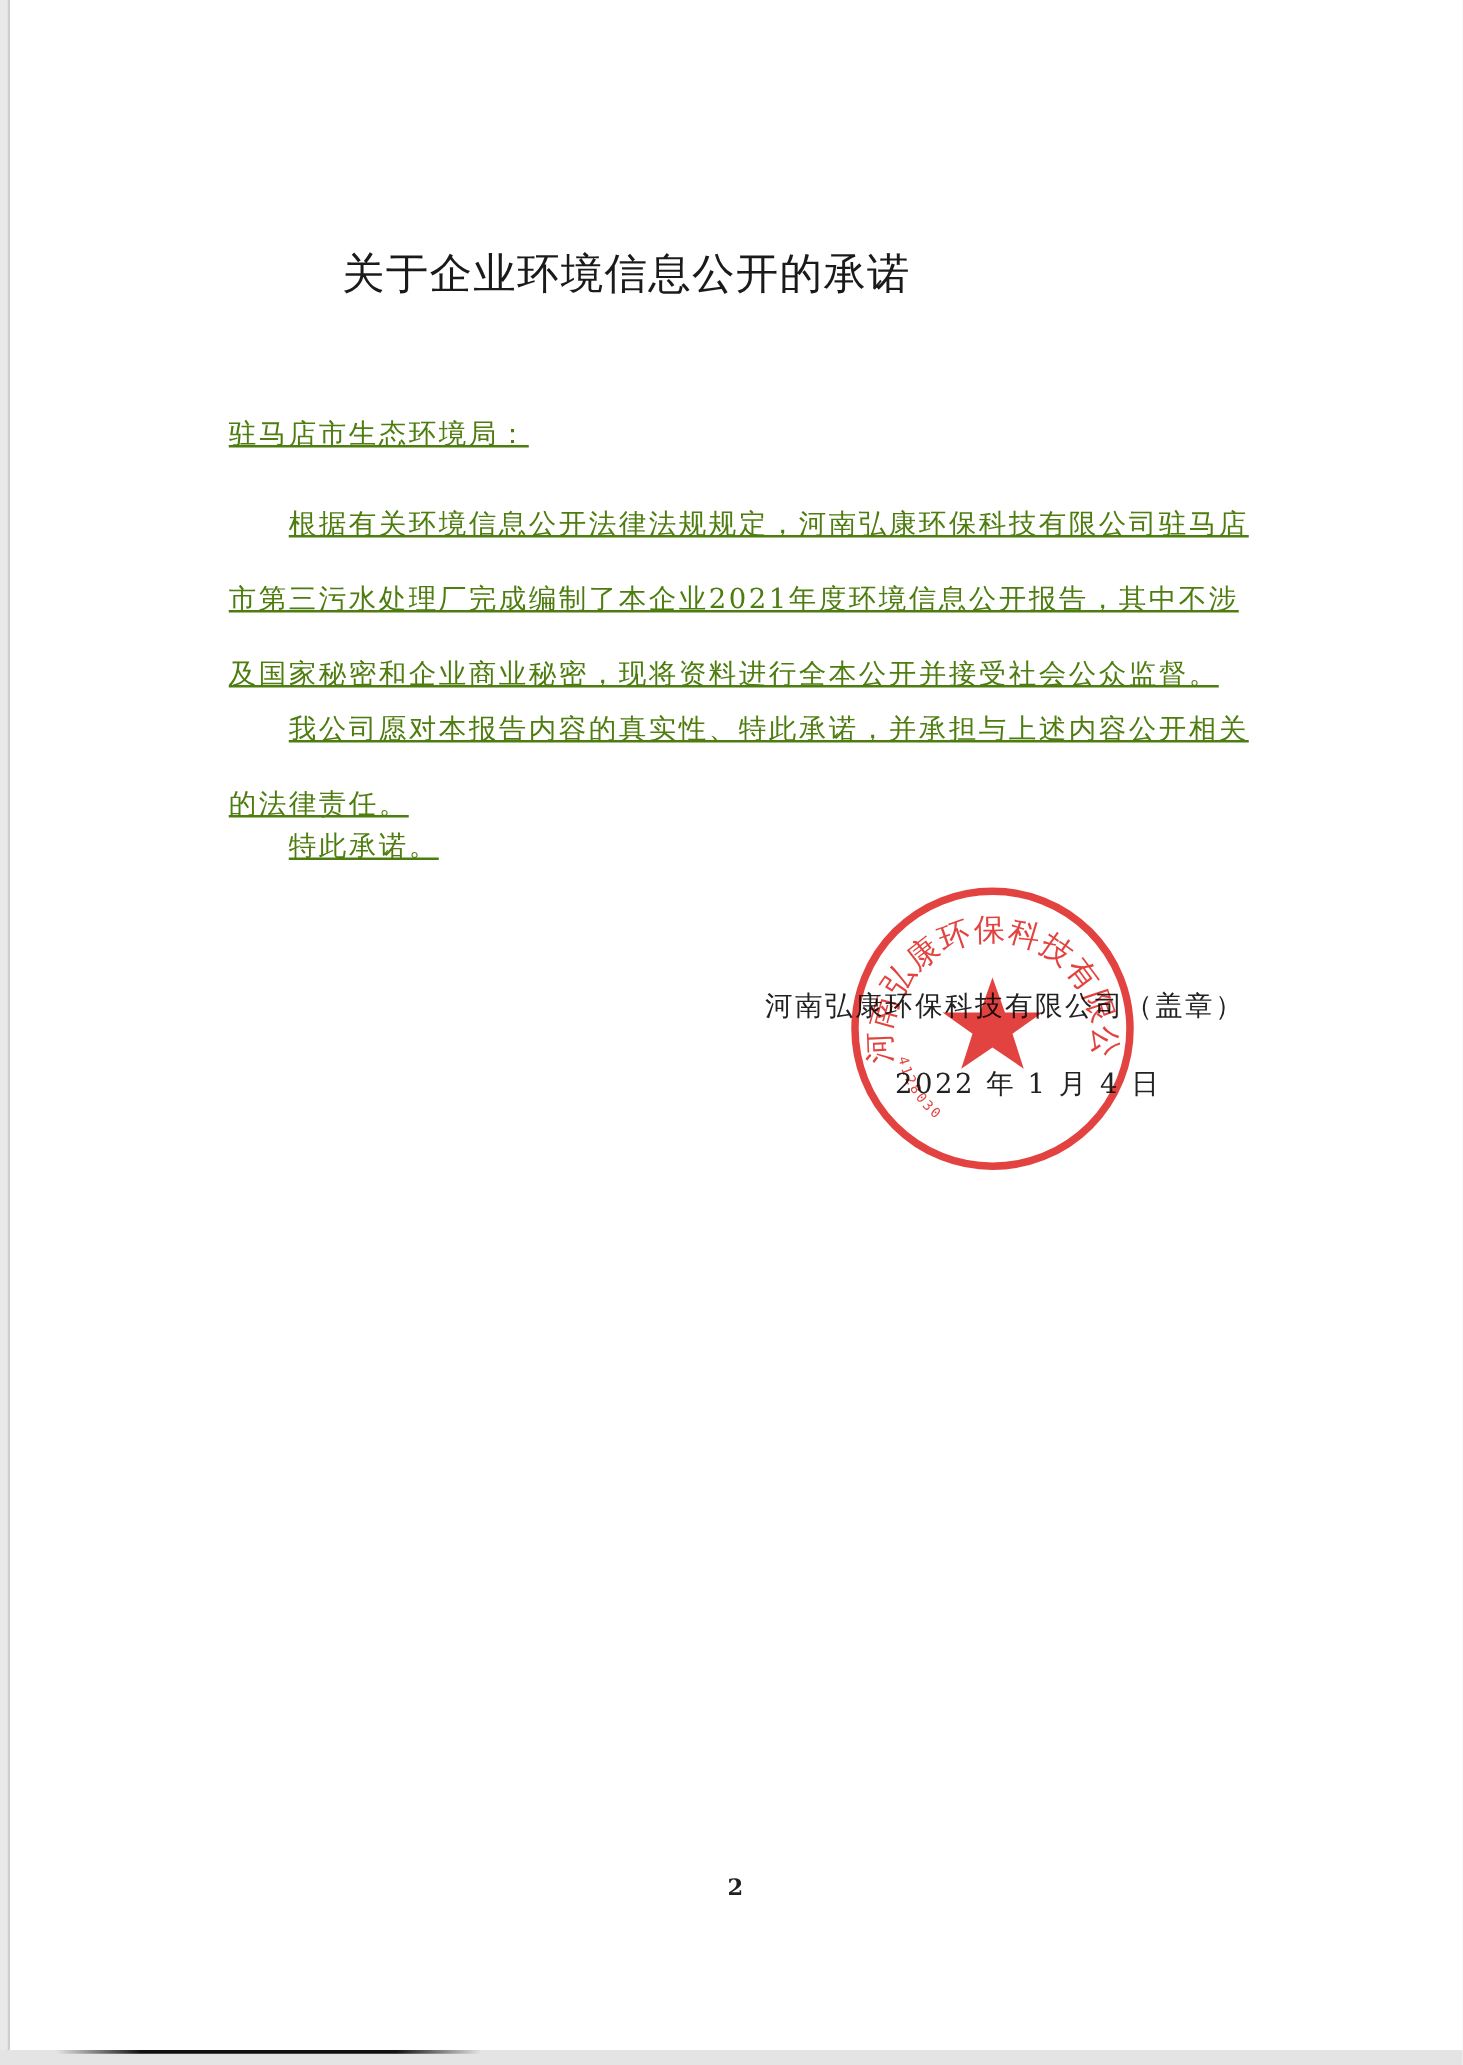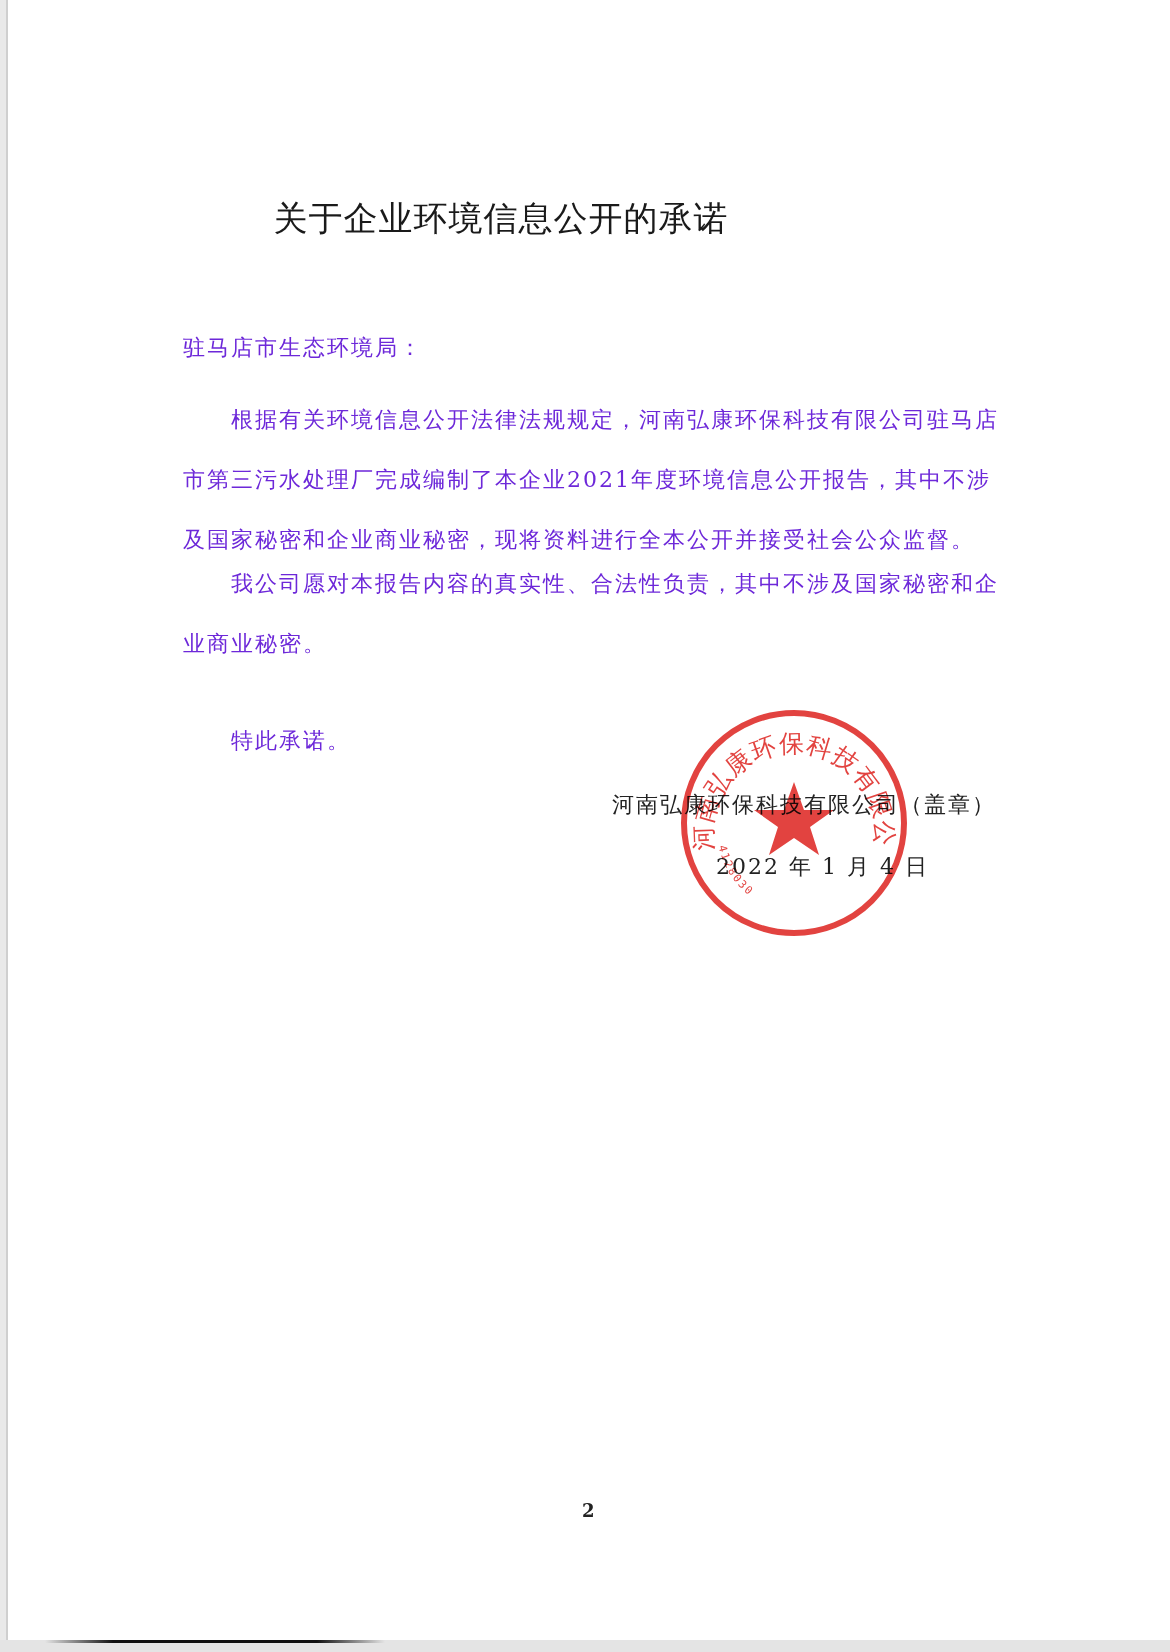--- a/index.html
+++ b/index.html
@@ -23,27 +23,28 @@
     background: linear-gradient(90deg, rgba(0,0,0,0), #111 20%, #111 80%, rgba(0,0,0,0));
   }
   .title {
     position: absolute; left: 0; width: 1002px; top: 196px;
     text-align: center;
     font-family: "DejaVu Sans", "Liberation Sans", sans-serif;
     font-size: 34px; color: #1a1a1a; letter-spacing: 1px;
   }
   .body-text {
     position: absolute; left: 183px; width: 820px;
-    font-size: 22px; color: #6d28d9; letter-spacing: 2px;
+    font-size: 22px; color: #4d7c0f; letter-spacing: 2px;
     line-height: 60px;
+    text-decoration: underline;
   }
   .salutation { top: 318px; }
   .para1 { top: 390px; }
   .para2 { top: 554px; }
-  .para3 { top: 711px; }
+  .para3 { top: 648px; }
   .indent { text-indent: 48px; }
   .signature {
     position: absolute; left: 612px; top: 790px;
     font-size: 22px; color: #222; letter-spacing: 2px;
   }
   .date {
     position: absolute; left: 716px; top: 852px;
     font-size: 22px; color: #222; letter-spacing: 2px; text-align: right;
   }
   .stamp {
@@ -59,21 +60,21 @@
 <body>
 
 <div class="page"></div>
 <div class="bottom-bar"></div>
 <div class="bottom-shadow"></div>
 
 <div class="title">关于企业环境信息公开的承诺</div>
 
 <div class="body-text salutation">驻马店市生态环境局：</div>
 <div class="body-text para1 indent">根据有关环境信息公开法律法规规定，河南弘康环保科技有限公司驻马店市第三污水处理厂完成编制了本企业2021年度环境信息公开报告，其中不涉及国家秘密和企业商业秘密，现将资料进行全本公开并接受社会公众监督。</div>
-<div class="body-text para2 indent">我公司愿对本报告内容的真实性、合法性负责，其中不涉及国家秘密和企业商业秘密。</div>
+<div class="body-text para2 indent">我公司愿对本报告内容的真实性、特此承诺，并承担与上述内容公开相关的法律责任。</div>
 <div class="body-text para3 indent">特此承诺。</div>
 
 <div class="signature">河南弘康环保科技有限公司（盖章）</div>
 <div class="date">2022 年 1 月 4 日</div>
 
 <svg class="stamp" viewBox="0 0 234 234">
   <defs>
     <path id="arcTop" d="M 38 150 A 82 82 0 1 1 196 150"></path>
     <path id="arcBottom" d="M 40 128 A 86 86 0 0 0 150 205"></path>
   </defs>

